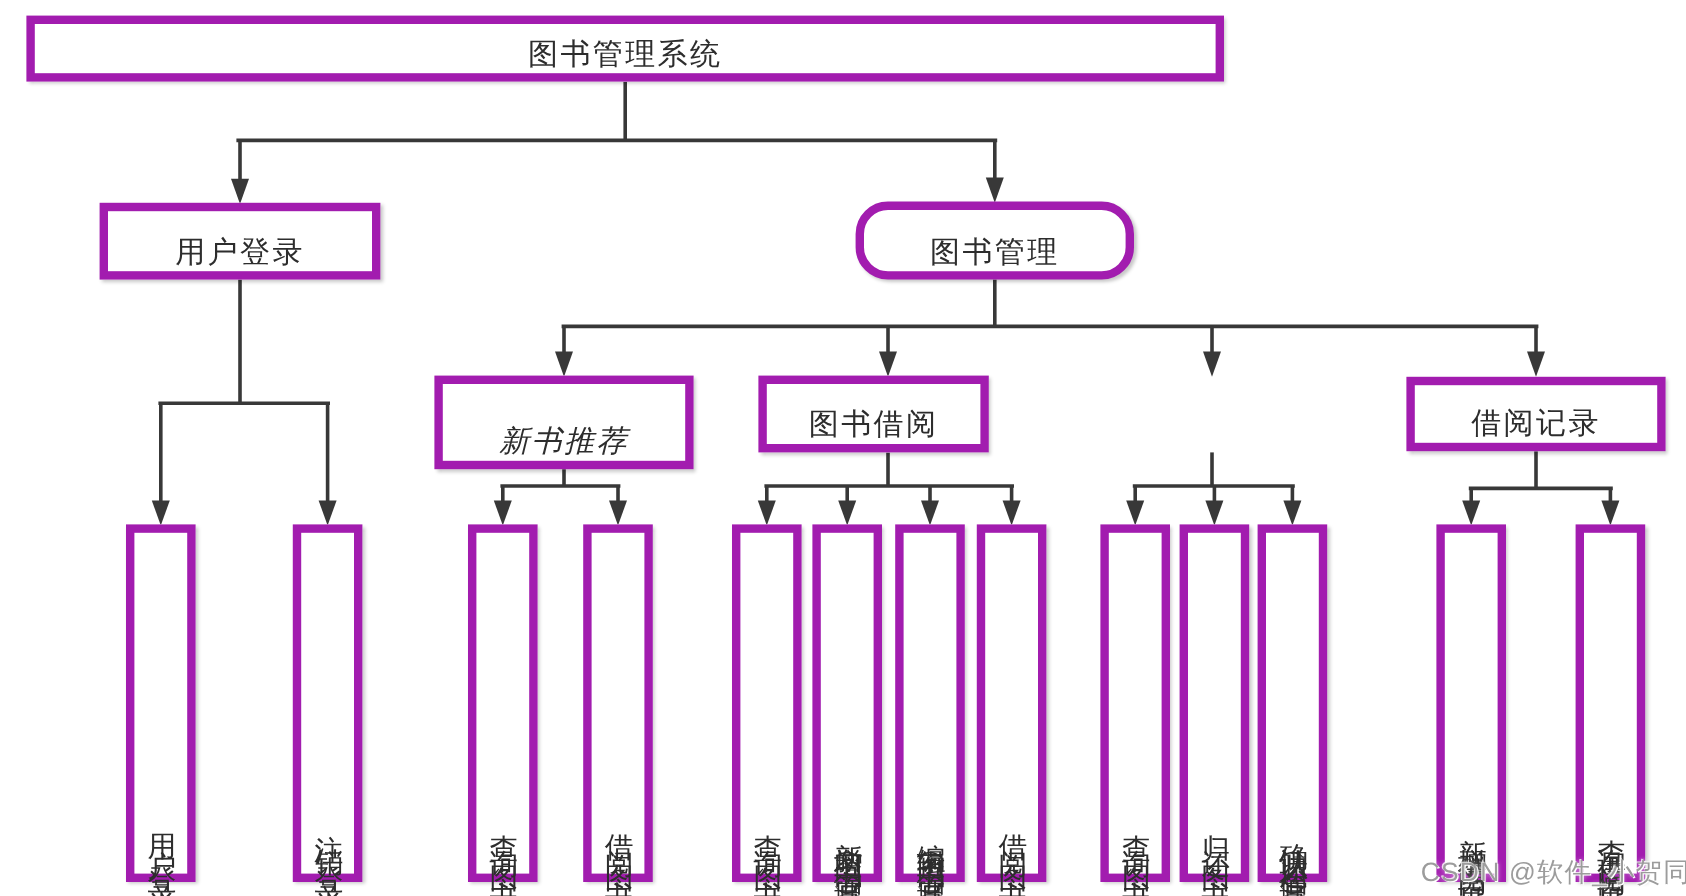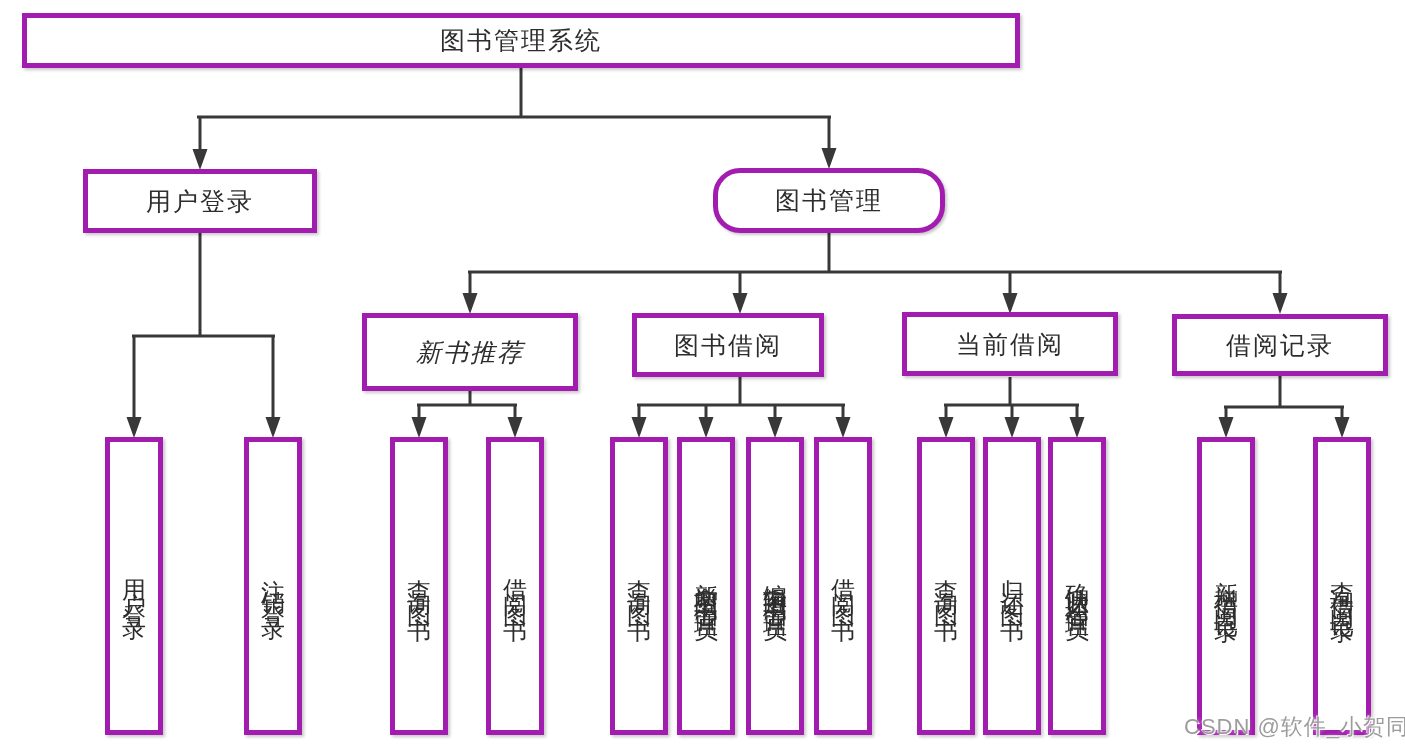--- a/index.html
+++ b/index.html
@@ -15,25 +15,25 @@
     position: absolute;
     left: 0; top: 0;
     width: 1405px; height: 747px;
     z-index: 1;
   }
   .connector-layer line { stroke: #383838; stroke-width: 3; }
   .connector-layer polygon { fill: #383838; }
   .node {
     position: absolute;
     box-sizing: border-box;
-    border: 5px solid #a21caf;
+    border: 7px solid #a21caf;
     background: #ffffff;
     color: #2d2d2d;
     display: flex;
-    align-items: center;
+    align-items: flex-end;
     justify-content: center;
     z-index: 2;
     box-shadow: 2px 2px 3px rgba(0,0,0,0.22);
   }
   .hlabel {
     font-size: 25px;
     letter-spacing: 2px;
     white-space: nowrap;
   }
   .leaf { top: 437px; width: 58px; height: 298px; }
@@ -137,23 +137,20 @@
   <div class="node" style="left:713px; top:168px; width:232px; height:65px;border-radius:27px;">
     <span class="hlabel">图书管理</span>
   </div>
 
   <div class="node" style="left:362px; top:313px; width:216px; height:78px;font-style:italic;">
     <span class="hlabel">新书推荐</span>
   </div>
   <div class="node" style="left:632px; top:313px; width:192px; height:64px;">
     <span class="hlabel">图书借阅</span>
   </div>
-  <div class="node" style="left:902px; top:312px; width:216px; height:64px;">
-    <span class="hlabel">当前借阅</span>
-  </div>
   <div class="node" style="left:1172px; top:314px; width:216px; height:62px;">
     <span class="hlabel">借阅记录</span>
   </div>
 
   <div class="node leaf" style="left:105px;">
     <span class="vtext ls-4">用户登录</span>
   </div>
   <div class="node leaf" style="left:244px;">
     <span class="vtext ls-4">注销登录</span>
   </div>

